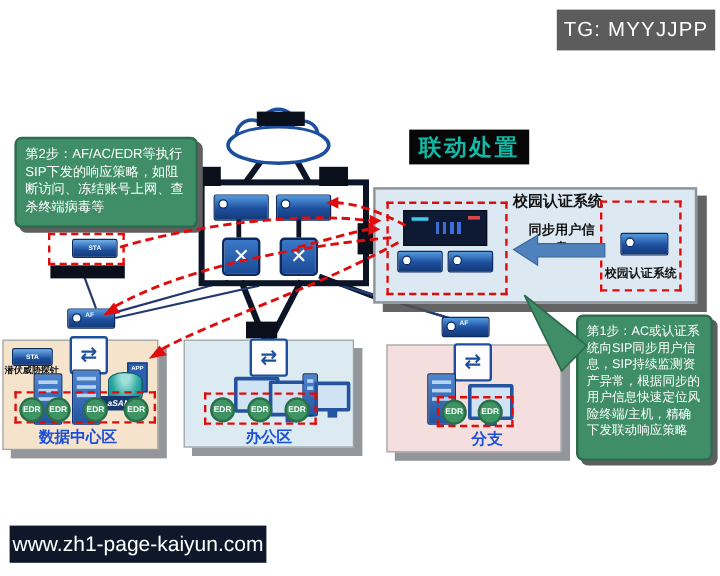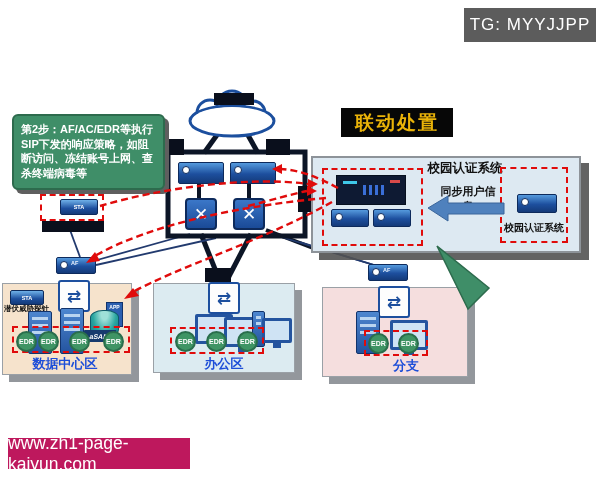--- a/index.html
+++ b/index.html
@@ -4,29 +4,29 @@
 <style>
   html,body{margin:0;padding:0;background:#fff;}
   #stage{position:relative;width:600px;height:480px;background:#ffffff;overflow:hidden;
          font-family:"Liberation Sans","DejaVu Sans",sans-serif;}
   .abs{position:absolute;}
   svg.layer{position:absolute;left:0;top:0;pointer-events:none;}
 
   
   .wm{background:#5c5c5c;color:#fff;display:flex;align-items:center;justify-content:center;}
   #wm-tg{left:464px;top:8px;width:132px;height:34px;font-size:17px;letter-spacing:1px;}
-  #wm-site{left:8px;top:438px;width:182px;height:31px;font-size:17.5px;background:#be185d;}
-
-  
-  #headline{left:341px;top:108px;width:112px;height:29px;background:#070707;color:#eab308;
+  #wm-site{left:8px;top:438px;width:214px;height:31px;font-size:17.5px;background:#0f172a;}
+
+  
+  #headline{left:341px;top:108px;width:100px;height:29px;background:#070707;color:#14b8a6;
             font-size:19px;font-weight:bold;display:flex;align-items:center;justify-content:center;letter-spacing:2px;}
 
   
   .callout{background:#3f8e68;border:2px solid #2d6b4d;border-radius:6px;color:#fff;
-           font-weight:bold;line-height:1.32;padding:6px 7px;box-shadow:4px 4px 0 #5f5f5f;box-sizing:border-box;}
+           font-weight:normal;line-height:1.32;padding:6px 7px;box-shadow:4px 4px 0 #5f5f5f;box-sizing:border-box;}
   #step2{left:12px;top:114px;width:153px;height:76px;font-size:11px;}
   #step1{left:480px;top:262px;width:114px;height:122px;font-size:10.5px;}
 
   
   #sec-zone{left:311px;top:156px;width:270px;height:97px;background:#dde9f2;border:2px solid #8d9399;
             box-shadow:8px 7px 0 rgba(82,82,82,.9);box-sizing:border-box;}
   #sec-title{left:425px;top:160px;width:80px;text-align:center;font-size:12.5px;font-weight:bold;color:#111;}
   .reddash{border:2px dashed #e00b0b;box-sizing:border-box;}
   #soc-box{left:322px;top:168px;width:101px;height:78px;}
   #dashboard{left:336px;top:175px;width:68px;height:28px;background:#0e1a33;border:1px solid #06101f;}
@@ -113,20 +113,21 @@
   <div class="abs artifact" style="left:160px;top:139px;width:24px;height:16px;"></div>
   <div class="abs artifact" style="left:266px;top:139px;width:24px;height:16px;"></div>
   <div class="abs artifact" style="left:298px;top:186px;width:14px;height:26px;"></div>
   <div class="abs artifact" style="left:42px;top:221px;width:62px;height:11px;"></div>
   <div class="abs artifact" style="left:205px;top:268px;width:26px;height:14px;"></div>
 
 
   <div class="abs" id="headline">联动处置</div>
 
   <div class="abs callout" id="step2">第2步：AF/AC/EDR等执行SIP下发的响应策略，如阻断访问、冻结账号上网、查杀终端病毒等</div>
+  <div class="abs callout" id="step1">第1步：AC或认证系统向SIP同步用户信息，SIP持续监测资产异常，根据同步的用户信息快速定位风险终端/主机，精确下发联动响应策略</div>
 
   <div class="abs" id="sec-zone"></div>
   <div class="abs" id="sec-title">校园认证系统</div>
 
   <div class="abs reddash" id="soc-box"></div>
   <div class="abs" id="dashboard">
     <span class="bar1"></span>
     <span class="bar2"></span>
     <span class="bar3"></span>
   </div>

